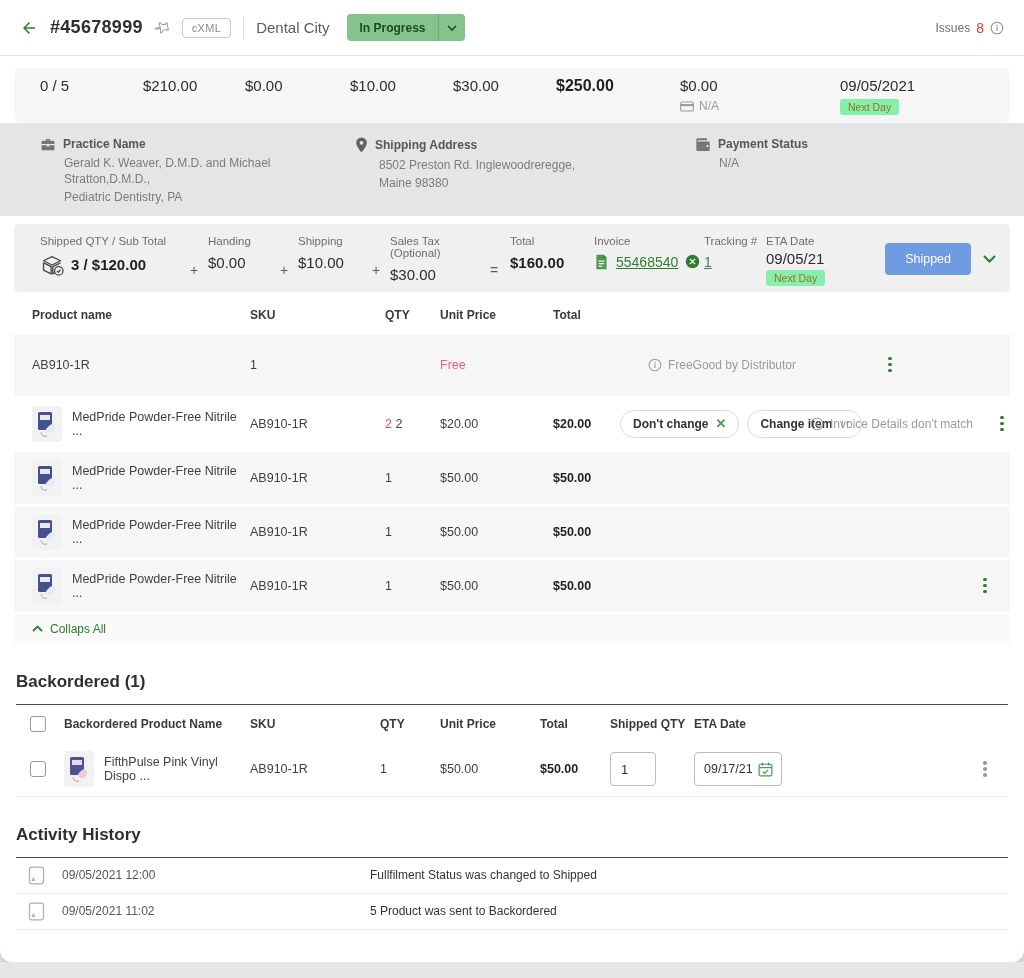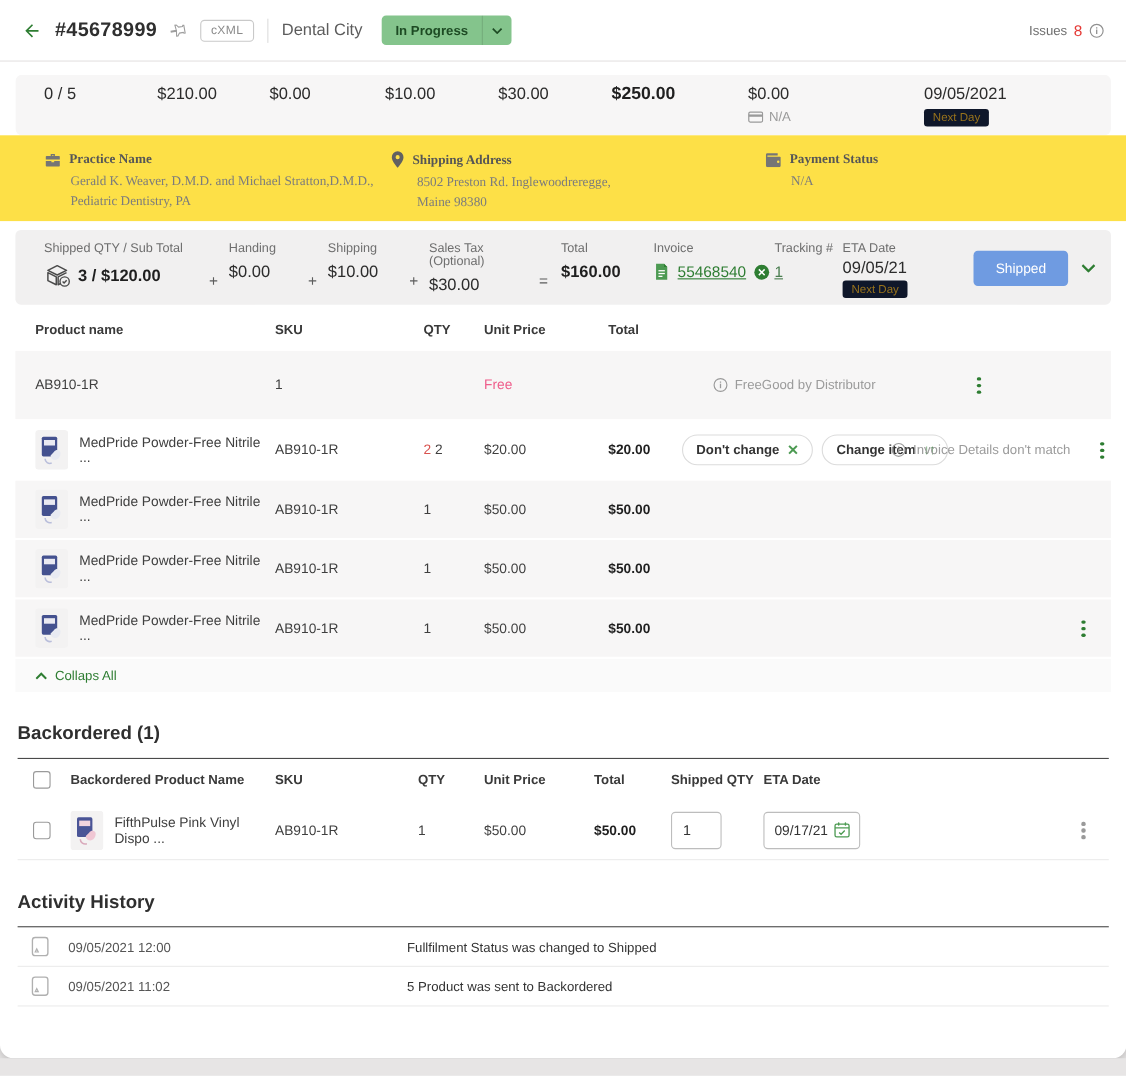--- a/index.html
+++ b/index.html
@@ -37,24 +37,24 @@
   .summary { margin:12px 14px 0; border-radius:6px; overflow:hidden; }
   .sum-grid { display:grid; grid-template-columns:103px 102px 105px 103px 103px 124px 160px 1fr;
               padding:0 16px 0 26px; }
   .sum-labels { background:#efeeee; height:34px; align-items:center; }
   .sum-labels .lbl { font-size:11.5px; color:#6c6c6c; }
   .sum-values { background:#f7f6f6; min-height:50px; padding-top:9px; padding-bottom:8px; }
   .sum-val { font-size:15px; color:#2c2c2c; }
   .sum-val.big { font-size:16px; font-weight:bold; color:#1f1f1f; }
   .sub-line { display:flex; align-items:center; gap:5px; margin-top:4px; font-size:12px; color:#9a9a9a; }
   .badge-yellow { display:inline-block; margin-top:4px; font-size:10.5px; color:#97721c;
-                  background:#0f172a; border-radius:3px; padding:2px 8px; }
-
-  
-  .info-row { display:flex; padding:14px 16px 10px 40px; background:#fde047;font-family:Liberation Serif, serif; }
+                  background:#86efac; border-radius:3px; padding:2px 8px; }
+
+  
+  .info-row { display:flex; padding:14px 16px 10px 40px; background:#e5e5e5; }
   .iblock { display:flex; flex-direction:column; }
   .iblock.b1 { width:315px; } .iblock.b2 { width:340px; } .iblock.b3 { flex:1; }
   .iblock .ihead { display:flex; align-items:center; gap:7px; }
   .iblock .ilabel { font-size:12px; font-weight:bold; color:#565656; }
   .iblock .iline { font-size:12px; color:#7c7c7c; margin:4px 0 0 24px; line-height:1.35; }
 
   
   .ship-bar { margin:8px 14px 0; background:#f1f0f0; border-radius:5px; height:68px;
               display:grid; align-items:start;
               grid-template-columns:150px 18px 72px 18px 74px 18px 100px 20px 84px 110px 62px 96px 1fr;

